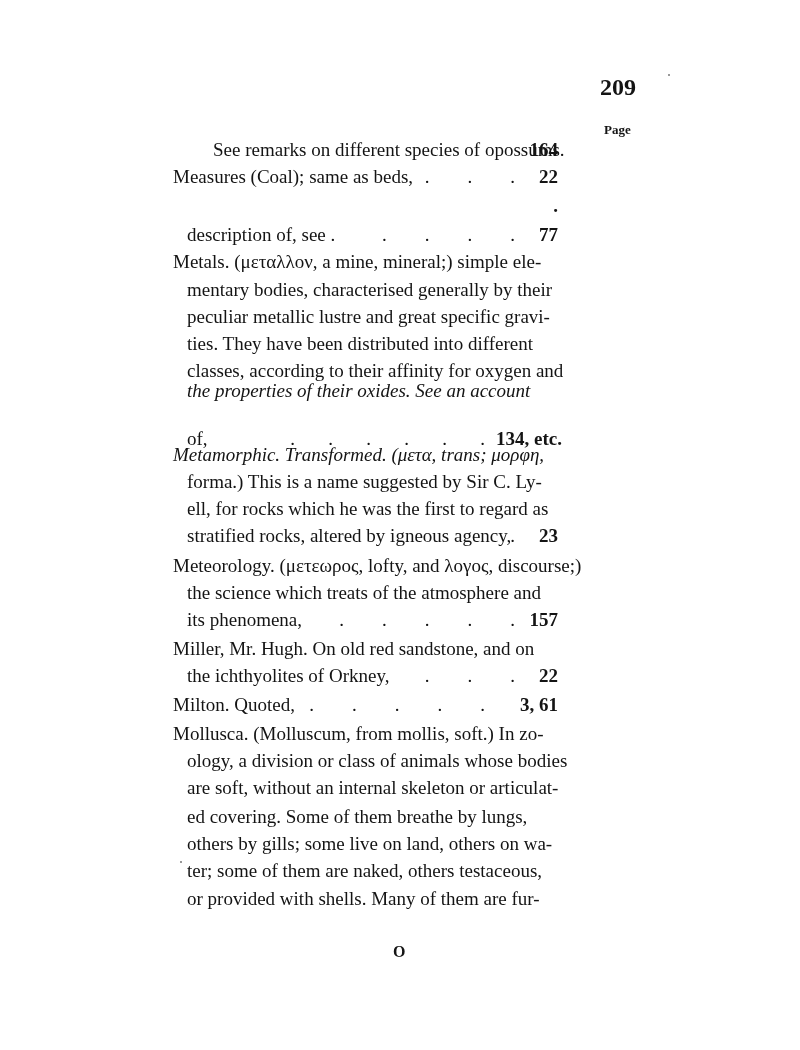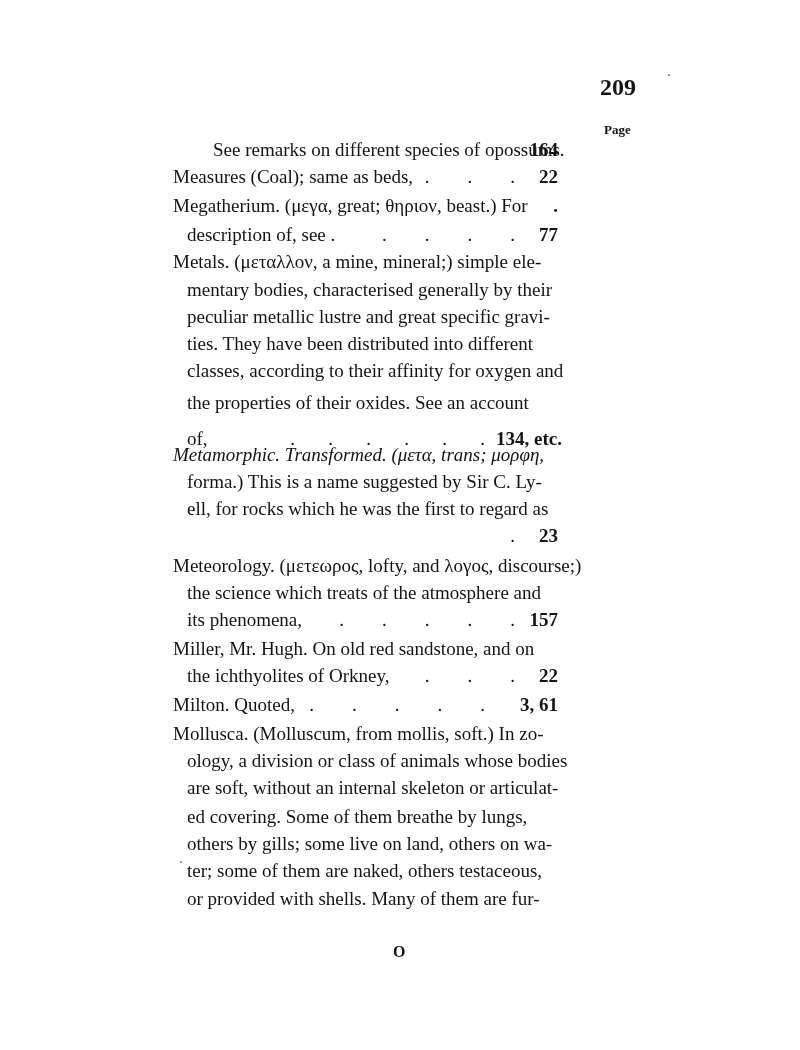--- a/index.html
+++ b/index.html
@@ -34,21 +34,20 @@
       <div class="line l1" style="top: 139px;">
         <span class="txt" style="left: 213px;">See remarks on different species of opossums.</span>
         <span class="ref">164</span>
       </div>
       <div class="line l0" style="top: 166px;">
         <span class="txt">Measures (Coal); same as beds,</span>
         <span class="lead" style="right: 205px; white-space: pre;">.        .        .</span>
         <span class="ref">22</span>
       </div>
       <div class="line l0" style="top: 195px;">
-        <span class="txt">Megatherium.  (μεγα, great; θηριον, beast.)  For</span>
         <span class="ref">.</span>
       </div>
       <div class="line l1" style="top: 224px;">
         <span class="txt">description of, see .</span>
         <span class="lead" style="right: 205px; white-space: pre;">.        .        .        .</span>
         <span class="ref">77</span>
       </div>
       <div class="line l0" style="top: 251px;">
         <span class="txt">Metals.  (μεταλλον, a mine, mineral;) simple ele-</span>
       </div>
@@ -57,38 +56,39 @@
       </div>
       <div class="line l1" style="top: 306px;">
         <span class="txt">peculiar metallic lustre and great specific gravi-</span>
       </div>
       <div class="line l1" style="top: 333px;">
         <span class="txt">ties.  They have been distributed into different</span>
       </div>
       <div class="line l1" style="top: 360px;">
         <span class="txt">classes, according to their affinity for oxygen and</span>
       </div>
-      <div class="line l1" style="top: 392px;">
+      <div class="line l1" style="top: 380px; font-style: italic;">
         <span class="txt">the properties of their oxides.  See an account</span>
       </div>
       <div class="line l1" style="top: 428px;">
         <span class="txt">of,</span>
         <span class="lead" style="right: 235px; white-space: pre;">.       .       .       .       .       .</span>
         <span class="ref" style="right: 158px;">134, etc.</span>
       </div>
       <div class="line l0" style="top: 444px; font-style: italic;">
         <span class="txt">Metamorphic.  Transformed. (μετα, trans; μορφη,</span>
       </div>
       <div class="line l1" style="top: 471px;">
         <span class="txt">forma.)  This is a name suggested by Sir C. Ly-</span>
       </div>
       <div class="line l1" style="top: 498px;">
         <span class="txt">ell, for rocks which he was the first to regard as</span>
       </div>
       <div class="line l1" style="top: 525px;">
+        <span class="txt">stratified rocks, altered by igneous agency,</span>
         <span class="lead" style="right: 205px; white-space: pre;">.</span>
         <span class="ref">23</span>
       </div>
       <div class="line l0" style="top: 555px;">
         <span class="txt">Meteorology. (μετεωρος, lofty, and λογος, discourse;)</span>
       </div>
       <div class="line l1" style="top: 582px;">
         <span class="txt">the science which treats of the atmosphere and</span>
       </div>
       <div class="line l1" style="top: 609px;">

